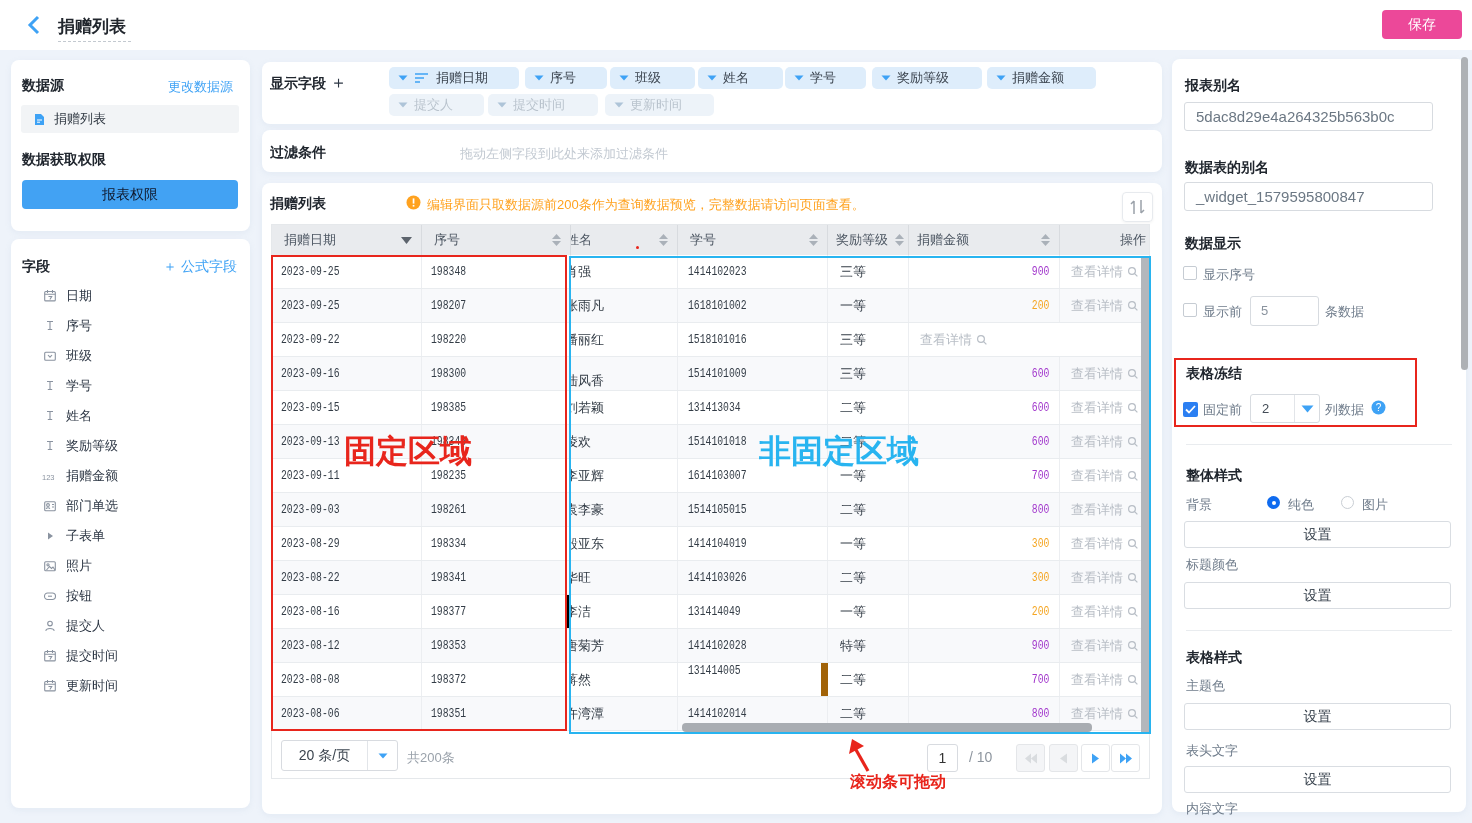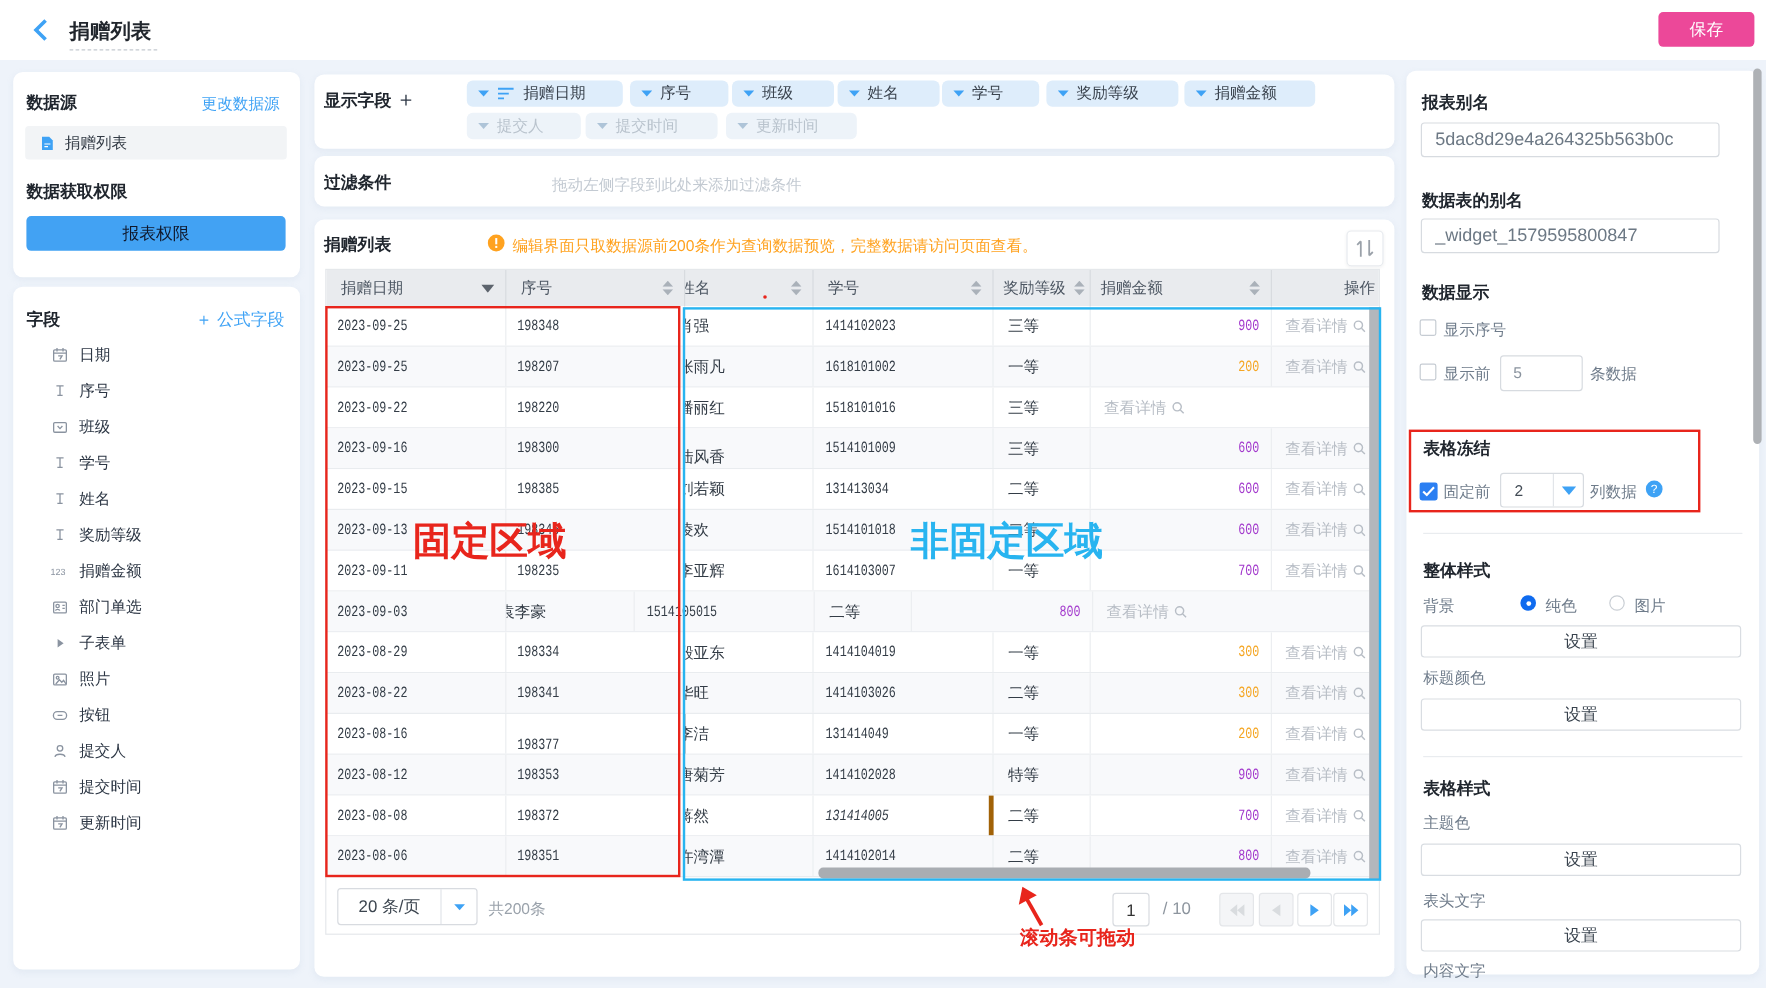--- a/index.html
+++ b/index.html
@@ -493,20 +493,23 @@
       <svg width="12" height="12" viewBox="0 0 12 12">
         <circle cx="5" cy="5" r="3.4" stroke="#b8bec6" fill="none" stroke-width="1.2"></circle>
         <path d="M7.6 7.6L10.4 10.4" stroke="#b8bec6" stroke-width="1.2"></path>
       </svg>
     </div>
   </div>
 <div class="ab" style="left:272px;top:493px;width:877px;height:34px;background:#f8f9fb;border-bottom:1px solid #e9ecef;display:flex;font-size:13px;color:#333c46">
     <div style="width:150px;border-right:1px solid #eceef1;display:flex;align-items:center;padding:0 12px;overflow:hidden;padding:0 10px 0 9px;">
       <span class="mono">2023-09-03</span>
     </div>
+    <div style="width:149px;border-right:1px solid #eceef1;display:flex;align-items:center;padding:0 12px;overflow:hidden;padding:0 10px 0 9px;">
+      <span class="mono">198261</span>
+    </div>
     <div style="width:107px;border-right:1px solid #eceef1;display:flex;align-items:center;padding:0 12px;overflow:hidden;padding:0 12px 0 12px;">
       <span style="margin-left:-18px;white-space:nowrap">袁李豪</span>
     </div>
     <div style="width:150px;border-right:1px solid #eceef1;display:flex;align-items:center;padding:0 12px;overflow:hidden;padding:0 10px 0 10px;">
       <span class="mono">1514105015</span>
     </div>
     <div style="width:81px;border-right:1px solid #eceef1;display:flex;align-items:center;padding:0 12px;overflow:hidden;">
       <span>二等</span>
     </div>
     <div style="width:151px;border-right:1px solid #eceef1;display:flex;align-items:center;padding:0 12px;overflow:hidden;padding:0 10px 0 10px;">
@@ -571,21 +574,21 @@
       <svg width="12" height="12" viewBox="0 0 12 12">
         <circle cx="5" cy="5" r="3.4" stroke="#b8bec6" fill="none" stroke-width="1.2"></circle>
         <path d="M7.6 7.6L10.4 10.4" stroke="#b8bec6" stroke-width="1.2"></path>
       </svg>
     </div>
   </div>
 <div class="ab" style="left:272px;top:595px;width:877px;height:34px;background:#fff;border-bottom:1px solid #e9ecef;display:flex;font-size:13px;color:#333c46">
     <div style="width:150px;border-right:1px solid #eceef1;display:flex;align-items:center;padding:0 12px;overflow:hidden;padding:0 10px 0 9px;">
       <span class="mono">2023-08-16</span>
     </div>
-    <div style="width:149px;border-right:1px solid #000000;display:flex;align-items:flex-end;padding:0 12px;overflow:hidden;padding:0 10px 0 9px;">
+    <div style="width:149px;border-right:4px solid #000000;display:flex;align-items:center;padding:0 12px;overflow:hidden;padding:0 10px 0 9px;">
       <span class="mono">198377</span>
     </div>
     <div style="width:107px;border-right:1px solid #eceef1;display:flex;align-items:center;padding:0 12px;overflow:hidden;padding:0 12px 0 12px;">
       <span style="margin-left:-18px;white-space:nowrap">李洁</span>
     </div>
     <div style="width:150px;border-right:1px solid #eceef1;display:flex;align-items:center;padding:0 12px;overflow:hidden;padding:0 10px 0 10px;">
       <span class="mono">131414049</span>
     </div>
     <div style="width:81px;border-right:1px solid #eceef1;display:flex;align-items:center;padding:0 12px;overflow:hidden;">
       <span>一等</span>
@@ -631,21 +634,21 @@
 <div class="ab" style="left:272px;top:663px;width:877px;height:34px;background:#fff;border-bottom:1px solid #e9ecef;display:flex;font-size:13px;color:#333c46">
     <div style="width:150px;border-right:1px solid #eceef1;display:flex;align-items:center;padding:0 12px;overflow:hidden;padding:0 10px 0 9px;">
       <span class="mono">2023-08-08</span>
     </div>
     <div style="width:149px;border-right:1px solid #eceef1;display:flex;align-items:center;padding:0 12px;overflow:hidden;padding:0 10px 0 9px;">
       <span class="mono">198372</span>
     </div>
     <div style="width:107px;border-right:1px solid #eceef1;display:flex;align-items:center;padding:0 12px;overflow:hidden;padding:0 12px 0 12px;">
       <span style="margin-left:-18px;white-space:nowrap">蒋然</span>
     </div>
-    <div style="width:150px;border-right:4px solid #a16207;display:flex;align-items:center;padding:0 12px;overflow:hidden;padding:0 10px 0 10px;font-style:italic;">
+    <div style="width:150px;border-right:7px solid #a16207;display:flex;align-items:flex-start;padding:0 12px;overflow:hidden;padding:0 10px 0 10px;">
       <span class="mono">131414005</span>
     </div>
     <div style="width:81px;border-right:1px solid #eceef1;display:flex;align-items:center;padding:0 12px;overflow:hidden;">
       <span>二等</span>
     </div>
     <div style="width:151px;border-right:1px solid #eceef1;display:flex;align-items:center;padding:0 12px;overflow:hidden;padding:0 10px 0 10px;">
       <span class="monoR" style="margin-left:auto;color:#a238cc">700</span>
     </div>
     <div style="width:89px;display:flex;align-items:center;justify-content:flex-end;padding-right:10px;gap:4px;color:#b8bec6">
       <span>查看详情</span>

